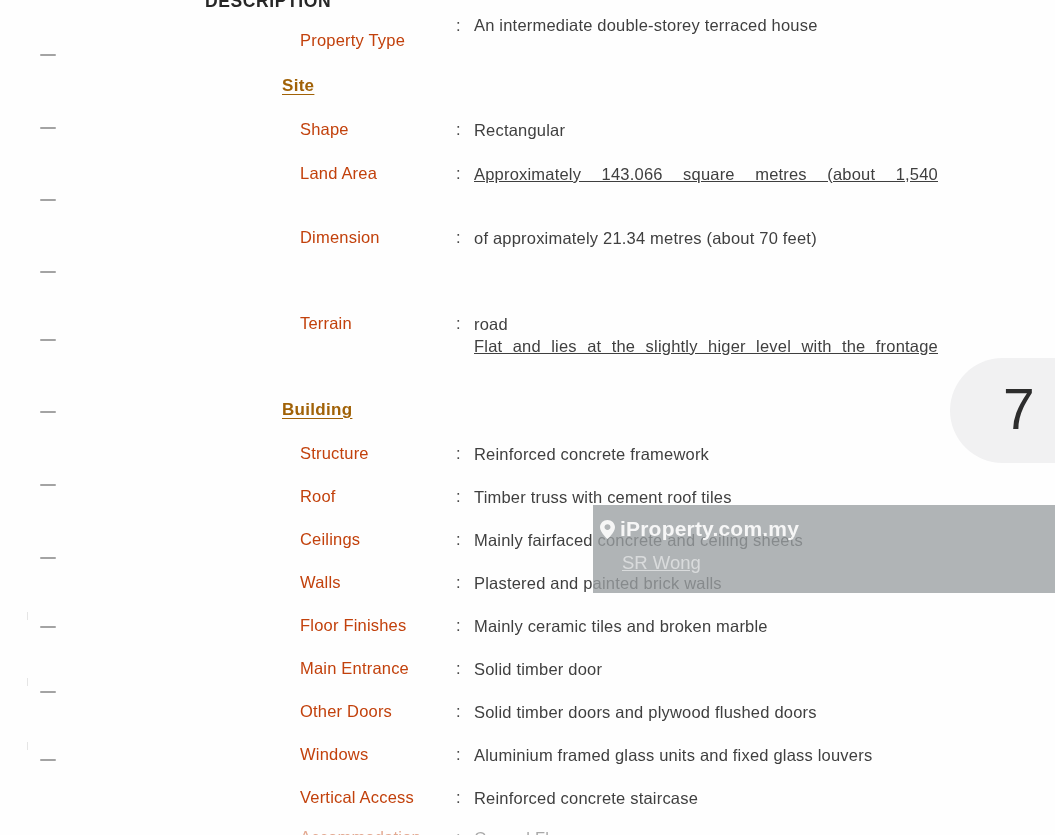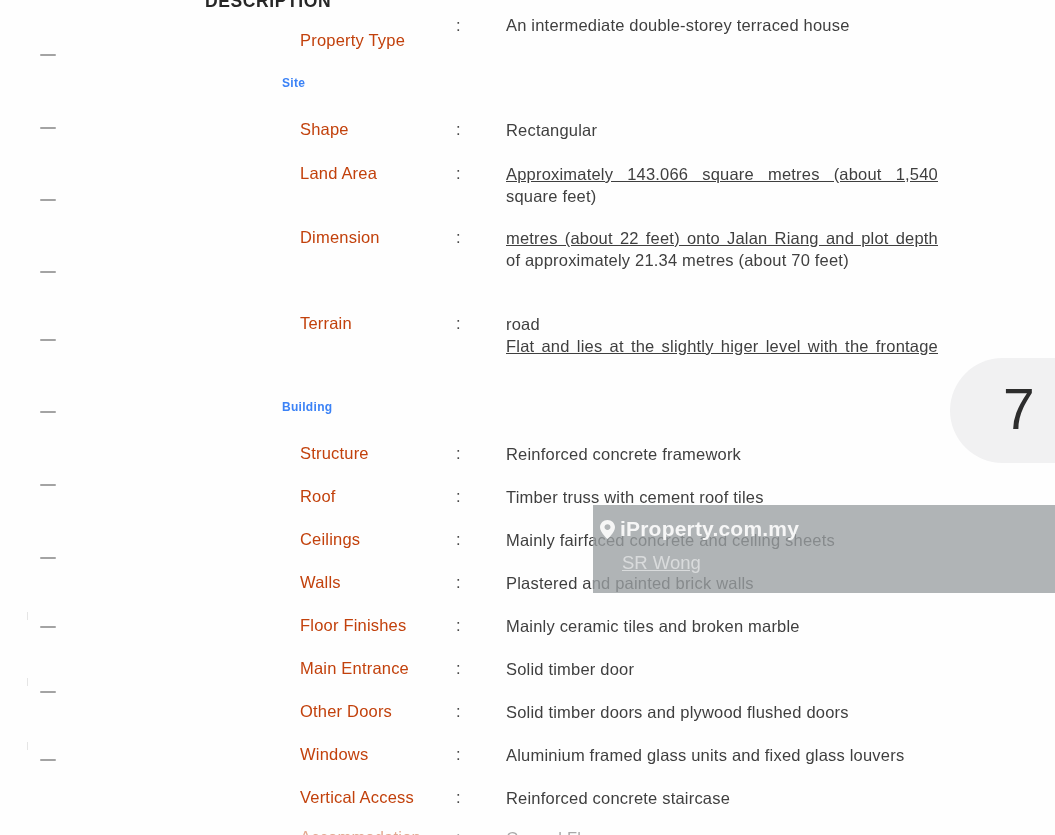--- a/index.html
+++ b/index.html
@@ -31,28 +31,28 @@
   .colon {
     position: absolute; left: 456px; top: 0;
     font-size: 16.5px; color: #4a4a4a;
   }
   .value {
     position: absolute; left: 474px; top: 0;
     width: 464px;
     font-size: 16.5px; color: #3f3f3f;
     letter-spacing: 0.2px;
   }
-  .vline { line-height: 21.5px; margin-left: 32px; }
+  .vline { line-height: 21.5px; }
   .jl { text-align: justify; text-align-last: justify; text-decoration: underline; }
   .pt-label { top: 16px; }      
   .pt-colon { top: 1px; }
   .hlabel {
     position: absolute; left: 282px; top: 0;
-    font-size: 12px; font-weight: bold; color: #3b82f6;
-    text-underline-offset: 3px;
+    font-size: 17px; font-weight: bold; color: #a16207;
+    text-decoration: underline; text-underline-offset: 3px;
     letter-spacing: 0.3px; white-space: nowrap;
   }
   .clipped-row { opacity: 0.45; }
 
   
   .wm-band {
     position: absolute;
     left: 593px; top: 505px;
     width: 462px; height: 88px;
     background: rgba(154, 159, 162, 0.78);
@@ -129,29 +129,27 @@
     <div class="value">
       <div class="vline">Rectangular</div>
     </div>
   </div>
 
   <div class="row" style="top:164px">
     <span class="label">Land Area</span>
     <span class="colon">:</span>
     <div class="value">
       <div class="vline jl">Approximately 143.066 square metres (about 1,540</div>
-      <div class="vline">square feet)</div>
     </div>
   </div>
 
   <div class="row" style="top:228px">
     <span class="label">Dimension</span>
     <span class="colon">:</span>
     <div class="value">
-      <div class="vline jl">metres (about 22 feet) onto Jalan Riang and plot depth</div>
       <div class="vline">of approximately 21.34 metres (about 70 feet)</div>
     </div>
   </div>
 
   <div class="row" style="top:314px">
     <span class="label">Terrain</span>
     <span class="colon">:</span>
     <div class="value">
       <div class="vline">road</div>
       <div class="vline jl">Flat and lies at the slightly higer level with the frontage</div>

